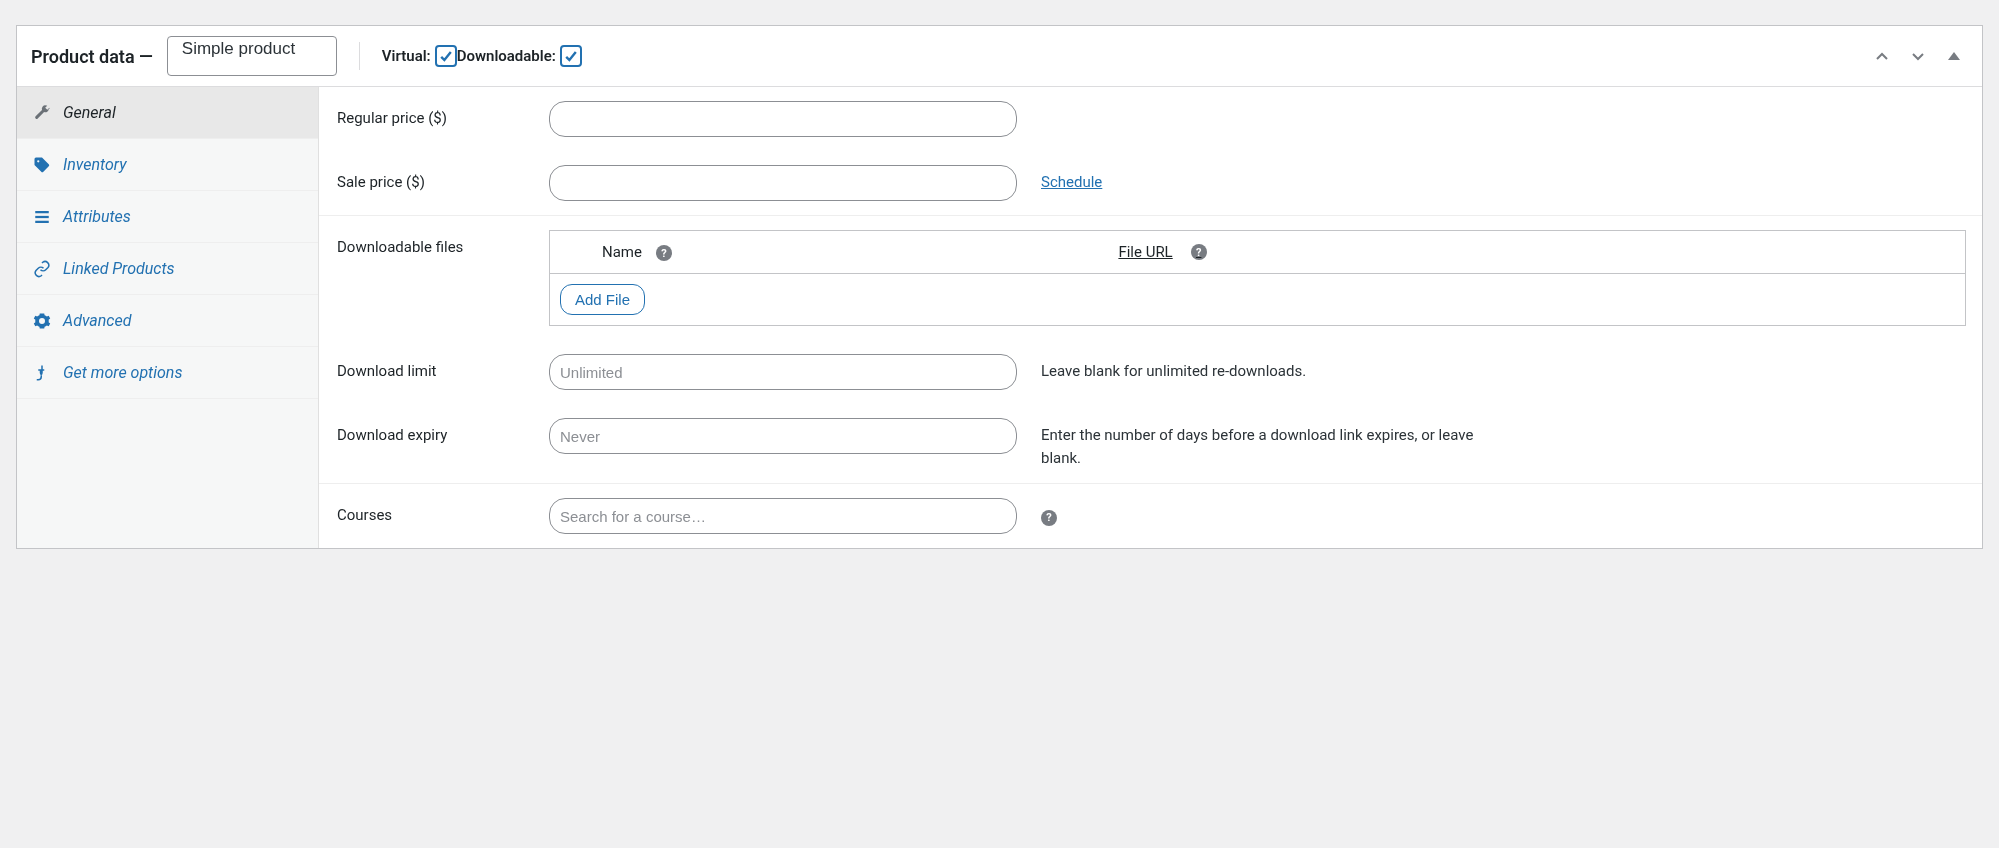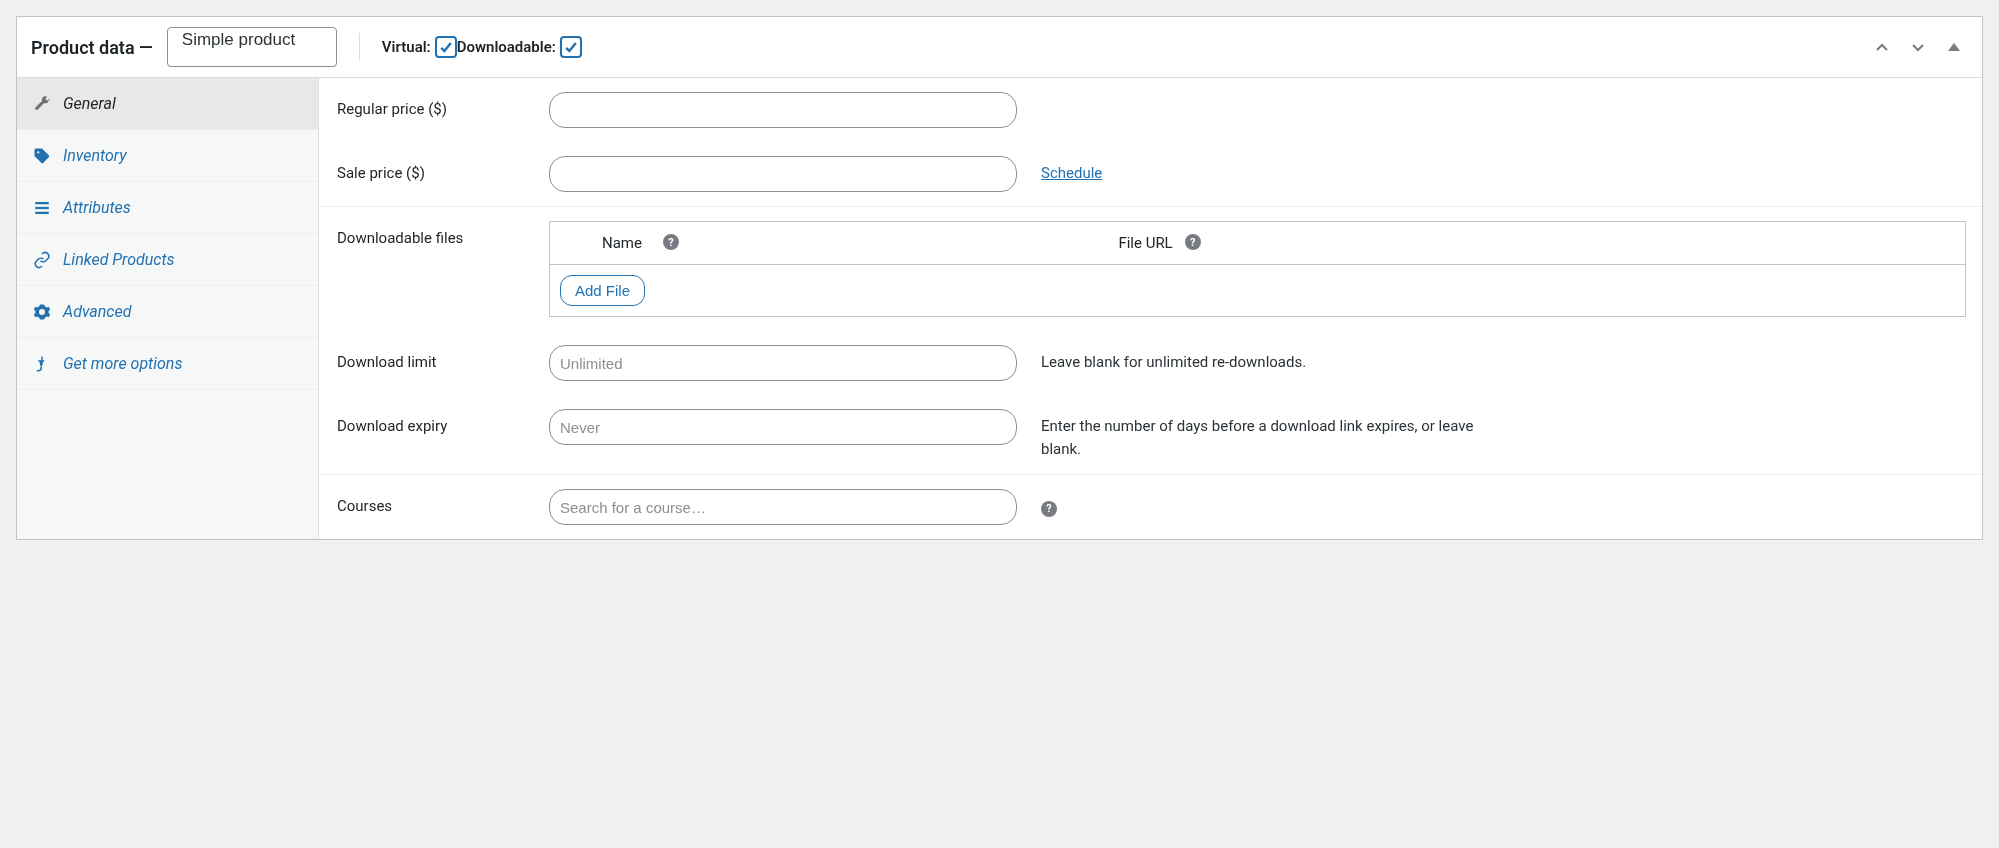--- a/index.html
+++ b/index.html
@@ -7,20 +7,21 @@
     margin: 0;
     padding: 16px;
     background: #f0f0f1;
     font-family: -apple-system, BlinkMacSystemFont, "Segoe UI", Roboto, Helvetica, Arial, sans-serif;
     font-size: 14px;
     color: #1d2327;
   }
   .metabox {
     background: #fff;
     border: 1px solid #c3c4c7;
+    margin-top: 9px;
   }
   .metabox-header {
     display: flex;
     align-items: center;
     padding: 10px 14px;
     border-bottom: 1px solid #dcdcde;
     position: relative;
   }
   .metabox-title {
     font-size: 18px;
@@ -178,22 +179,22 @@
     width: calc(100% - 0px);
     flex: 1;
   }
   .file-table-header {
     display: flex;
     padding: 12px 12px;
     border-bottom: 1px solid #c3c4c7;
     font-size: 15px;
     color: #1d2327;
   }
-  .file-col-name { width: 40%; display: flex; align-items: flex-start; gap: 21px; padding-left: 40px;}
-  .file-col-url  { width: 60%; display: flex; gap: 12px;}
+  .file-col-name { width: 40%; display: flex; align-items: flex-end; gap: 14px; padding-left: 40px;}
+  .file-col-url  { width: 60%; display: flex; align-items: center; gap: 18px; text-decoration: underline;}
   .help-tip {
     width: 16px; height: 16px; border-radius: 50%;
     background: #787c82; color: #fff; display: inline-flex;
     align-items: center; justify-content: center; font-size: 11px;
     font-weight: 700;
   }
   .file-table-footer {
     padding: 10px;
   }
   .add-file-btn {

